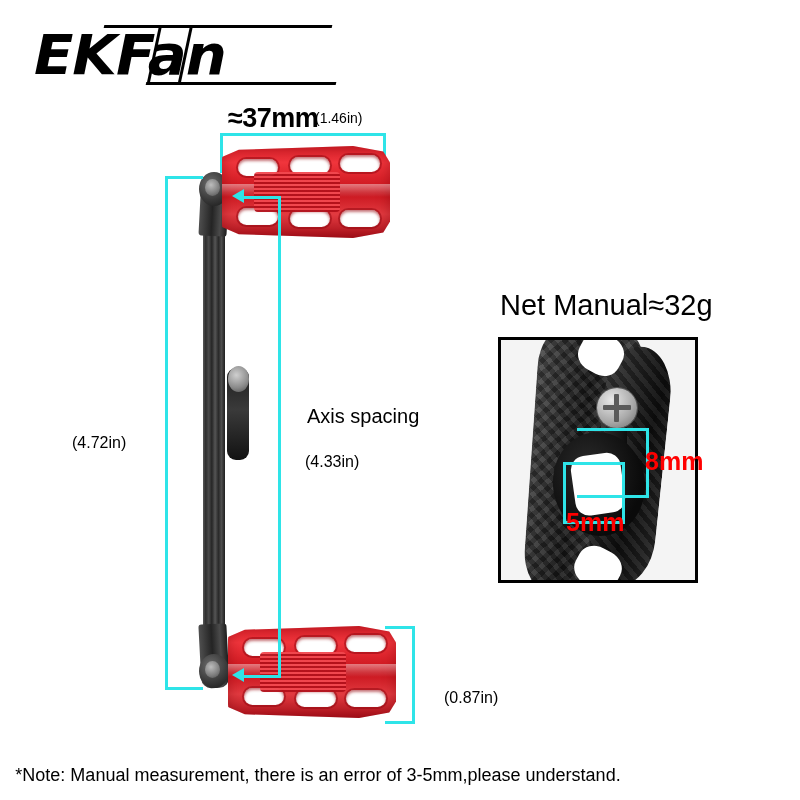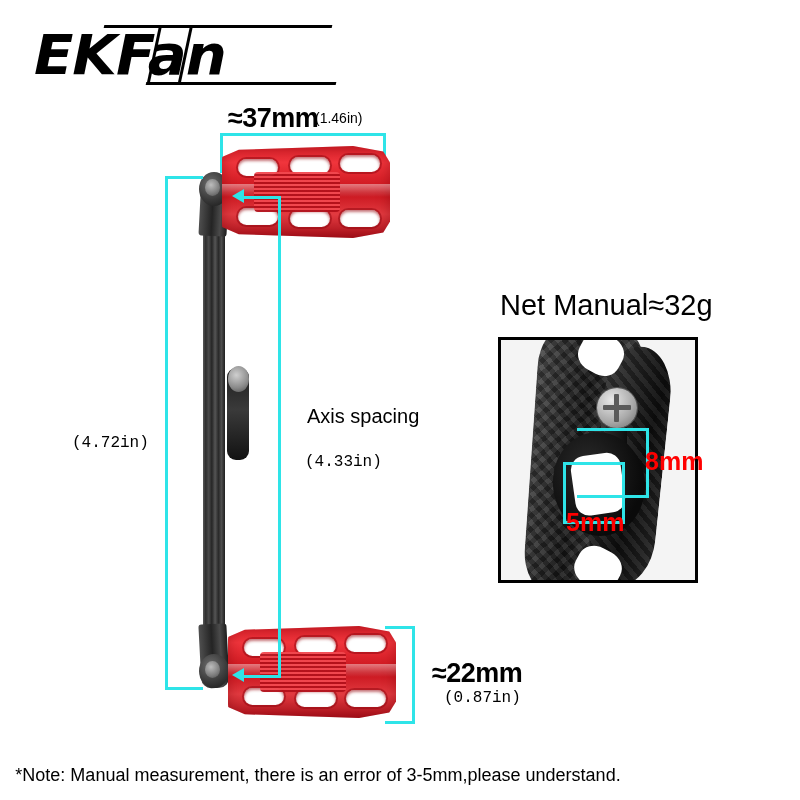--- a/index.html
+++ b/index.html
@@ -96,21 +96,21 @@
   .arrow-left{
     position:absolute;width:0;height:0;
     border-top:7px solid transparent;border-bottom:7px solid transparent;
     border-right:12px solid #2ee4e8;
   }
 
   
   .lbl{position:absolute;color:#000;}
   .big{font-size:27px;font-weight:bold;letter-spacing:-.5px;white-space:nowrap;}
   .mid{font-size:20px;white-space:nowrap;}
-  .small{font-size:16px;white-space:nowrap;font-family:Liberation Mono, monospace;}
+  .small{font-size:16px;white-space:nowrap;}
   .tiny{font-size:14px;white-space:nowrap;}
 
   
   .inset-title{position:absolute;left:500px;top:289px;font-size:29px;white-space:nowrap;}
   .inset{
     position:absolute;left:498px;top:337px;width:194px;height:240px;
     border:3px solid #000;overflow:hidden;background:#f4f4f4;
   }
   .cf-arm{
     position:absolute;left:30px;top:-14px;width:108px;height:270px;
@@ -222,21 +222,20 @@
   <div class="ln h" style="left:242px;top:196px;width:39px;"></div>
   <div class="ln h" style="left:242px;top:675px;width:39px;"></div>
   <div class="arrow-left" style="left:232px;top:189px;"></div>
   <div class="arrow-left" style="left:232px;top:668px;"></div>
   <div class="lbl mid" style="left:291px;top:405px;margin-left:16px;">Axis spacing</div>
   <div class="lbl small" style="left:305px;top:453px;">(4.33in)</div>
 
   <div class="ln v" style="left:412px;top:626px;height:98px;"></div>
   <div class="ln h" style="left:385px;top:626px;width:30px;"></div>
   <div class="ln h" style="left:385px;top:721px;width:30px;"></div>
-  <div class="lbl big" style="left:432px;top:658px;">≈22mm</div>
   <div class="lbl small" style="left:444px;top:689px;">(0.87in)</div>
 
   <div class="inset-title">Net Manual≈32g</div>
   <div class="inset">
     <div class="cf-arm"></div>
     <div class="cf-arm-right"></div>
     <div class="cut-top"></div>
     <div class="cut-bot"></div>
     <div class="screw-neck"></div>
     <div class="ring">

